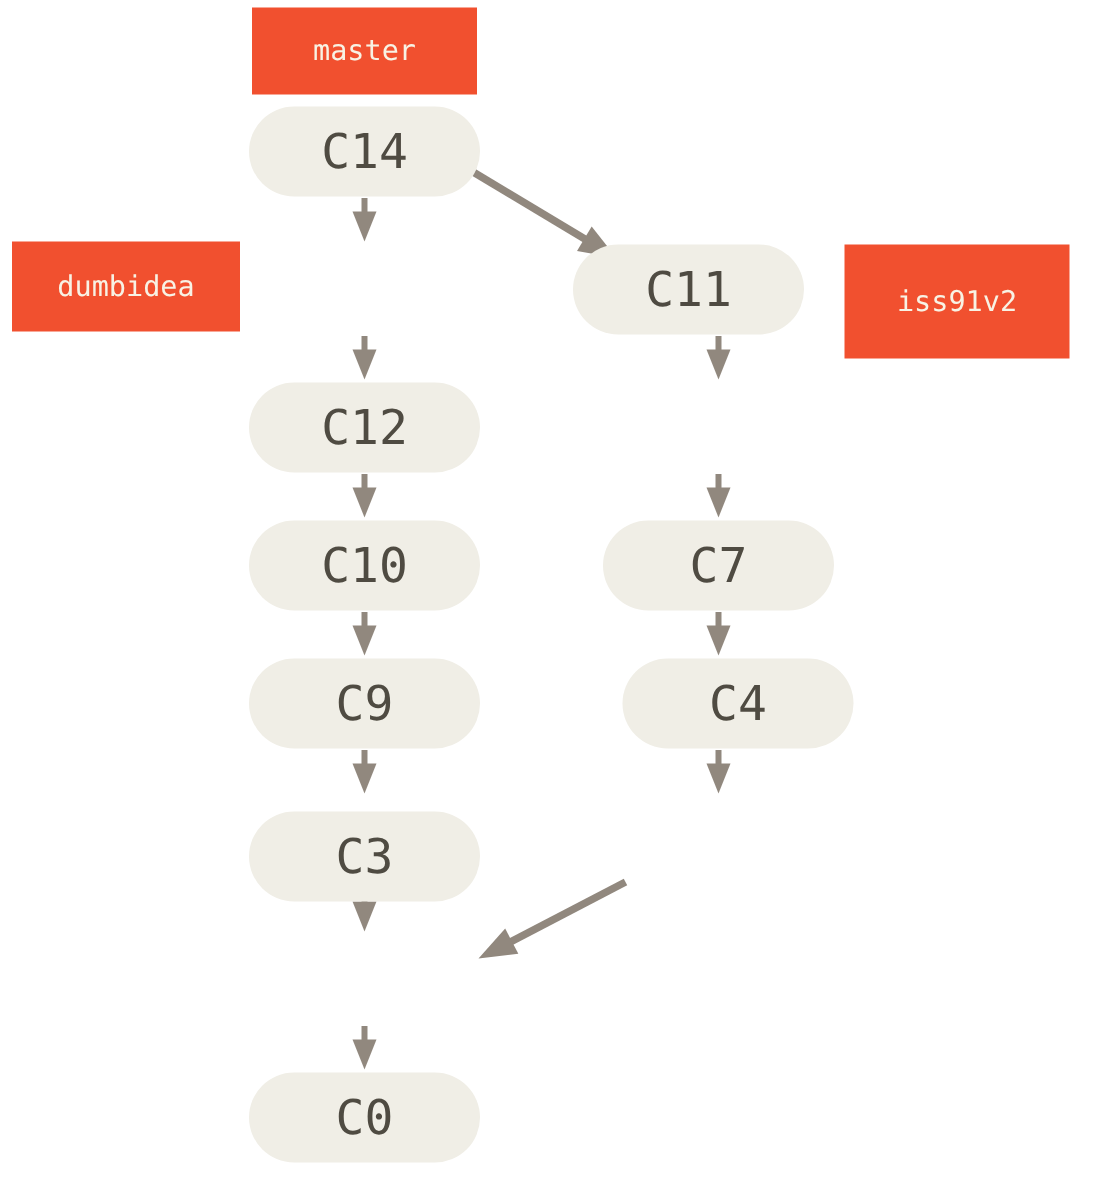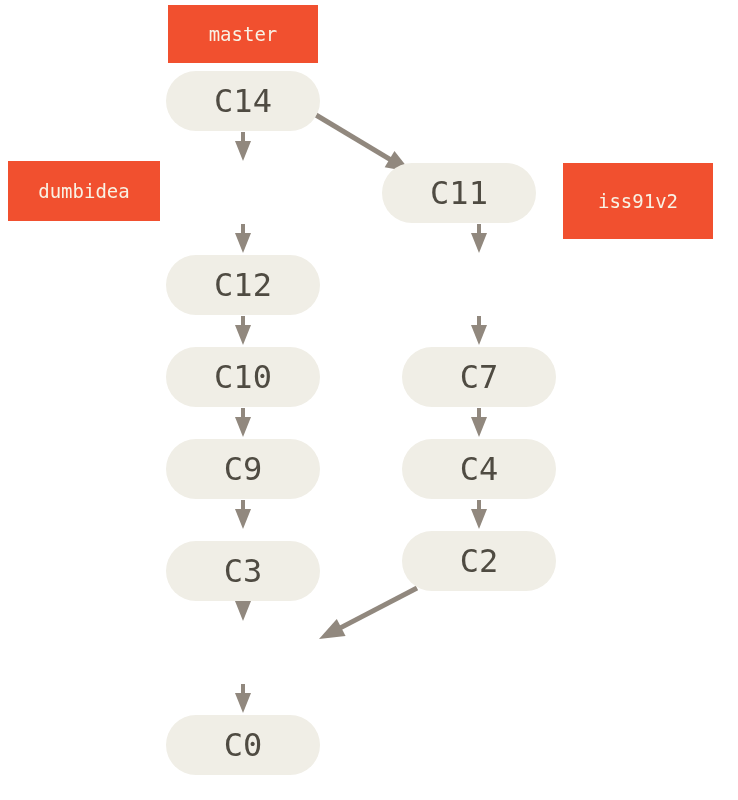--- a/index.html
+++ b/index.html
@@ -99,18 +99,17 @@
       </g>
     </svg>
 <div class="commit-node" style="left: 166px; top: 71px; width: 154px; height: 60px;">C14</div>
     <div class="commit-node" style="left: 166px; top: 255px; width: 154px; height: 60px;">C12</div>
     <div class="commit-node" style="left: 166px; top: 347px; width: 154px; height: 60px;">C10</div>
     <div class="commit-node" style="left: 166px; top: 439px; width: 154px; height: 60px;">C9</div>
     <div class="commit-node" style="left: 166px; top: 531px; width: 154px; height: 60px; margin-top: 10px;">C3</div>
     <div class="commit-node" style="left: 166px; top: 715px; width: 154px; height: 60px;">C0</div>
     <div class="commit-node" style="left: 382px; top: 163px; width: 154px; height: 60px;">C11</div>
     <div class="commit-node" style="left: 402px; top: 347px; width: 154px; height: 60px;">C7</div>
-    <div class="commit-node" style="left: 402px; top: 439px; width: 154px; height: 60px;">C4</div>
-    <div class="commit-node" style="left: 402px; top: 531px; width: 154px; height: 60px;">C2</div>
+    <div class="commit-node" style="left: 415px; top: 439px; width: 154px; height: 60px;">C4</div>
     <div class="branch-label" style="left: 168px; top: 5px; width: 150px; height: 58px;">master</div>
     <div class="branch-label" style="left: 8px; top: 161px; width: 152px; height: 60px;">dumbidea</div>
     <div class="branch-label" style="left: 563px; top: 163px; width: 150px; height: 76px;">iss91v2</div>
   </div>
 
 </body></html>

